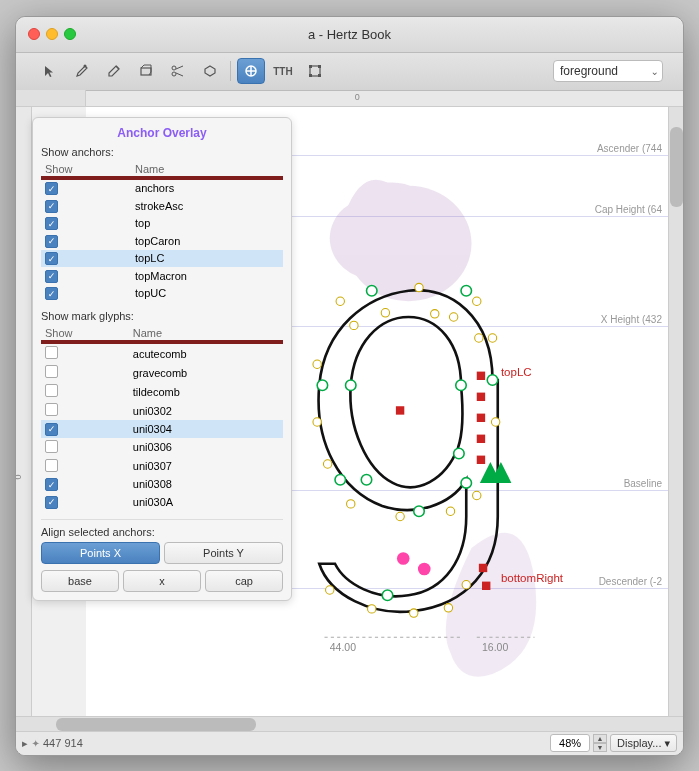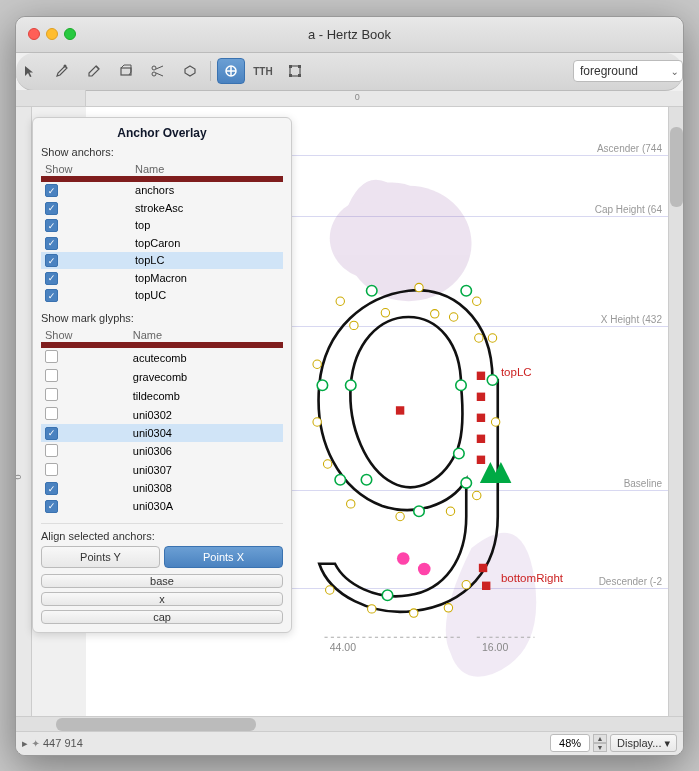--- a/index.html
+++ b/index.html
@@ -55,24 +55,23 @@
       transform: translateX(-50%);
       font-size: 13px;
       color: #333;
       font-weight: 500;
     }
     .toolbar {
       background: linear-gradient(to bottom, #e4e4e4, #d4d4d4);
       height: 38px;
       display: flex;
       align-items: center;
-      padding: 0 0;
+      padding: 0 20px;
       border-bottom: 1px solid #bbb;
       gap: 4px;
-      border-radius: 18px;
     }
     .tool-btn {
       width: 28px;
       height: 26px;
       background: transparent;
       border: 1px solid transparent;
       border-radius: 4px;
       cursor: pointer;
       display: flex;
       align-items: center;
@@ -176,41 +175,41 @@
       border: 1px solid #ccc;
       border-radius: 6px;
       box-shadow: 0 2px 8px rgba(0,0,0,0.15);
       z-index: 10;
       padding: 8px;
     }
     .overlay-title {
       text-align: center;
       font-size: 12px;
       font-weight: 600;
-      color: #0f172a;
+      color: #8b5cf6;
       margin-bottom: 6px;
     }
     .section-label {
       font-size: 11px;
       color: #333;
       margin-bottom: 4px;
       font-weight: 500;
     }
     .anchor-table {
       width: 100%;
       border-collapse: collapse;
       margin-bottom: 8px;
     }
     .anchor-table th {
       font-size: 11px;
       color: #666;
       text-align: left;
       font-weight: 400;
       padding: 1px 4px;
-      border-bottom: 6px solid #7f1d1d;
+      border-bottom: 4px solid #7f1d1d;
     }
     .anchor-table td {
       font-size: 11px;
       padding: 2px 4px;
     }
     .anchor-table tr.selected td {
       background: #d0e4f7;
     }
     .cb {
       width: 13px;
@@ -259,21 +258,20 @@
       justify-content: center;
     }
     .align-btn.active-blue {
       background: linear-gradient(to bottom, #6b9fd4, #4a82c0);
       border-color: #3a72b0;
       color: white;
     }
     .row-btns {
       display: flex;
       gap: 4px;
-      flex-direction: column;
     }
     .canvas-area {
       flex: 1;
       position: relative;
       background: white;
       overflow: hidden;
     }
     .canvas-inner {
       position: absolute;
       inset: 0;
@@ -599,22 +597,22 @@
     <td>
       <div class="cb checked">✓</div>
     </td>
     <td>uni030A</td>
   </tr>
             </tbody>
         </table>
         <div class="divider"></div>
         <div class="align-section-label">Align selected anchors:</div>
         <div class="align-buttons">
+          <button class="align-btn active-blue">Points X</button>
           <button class="align-btn">Points Y</button>
-          <button class="align-btn active-blue">Points X</button>
         </div>
         <div class="row-btns">
           <button class="align-btn" style="flex:1;">base</button>
           <button class="align-btn" style="flex:1;">x</button>
           <button class="align-btn" style="flex:1;">cap</button>
         </div>
       </div>
     </div>
 
     <div class="canvas-area">

